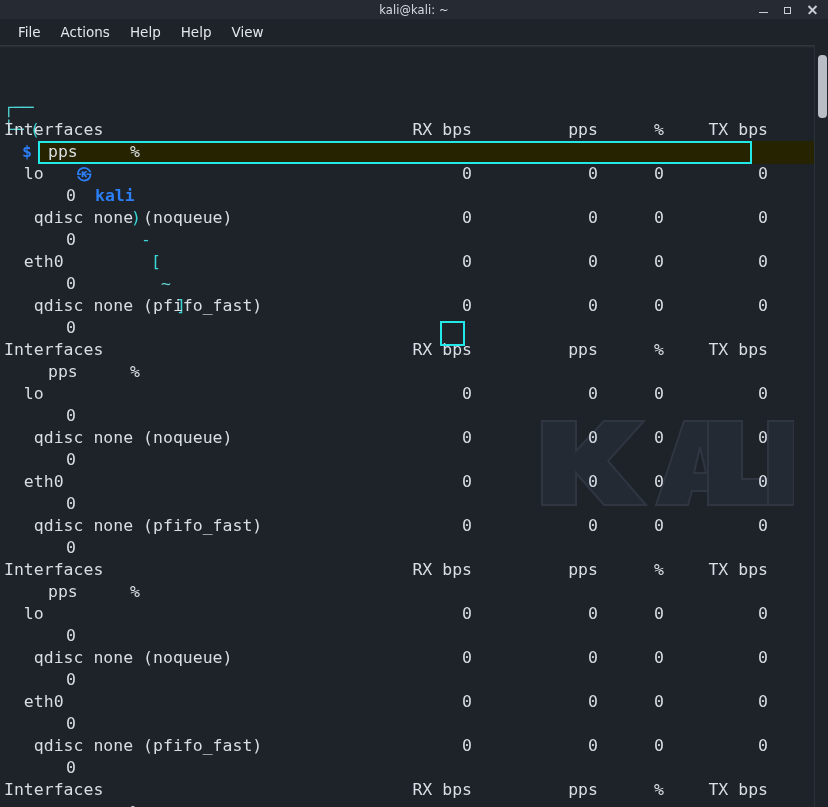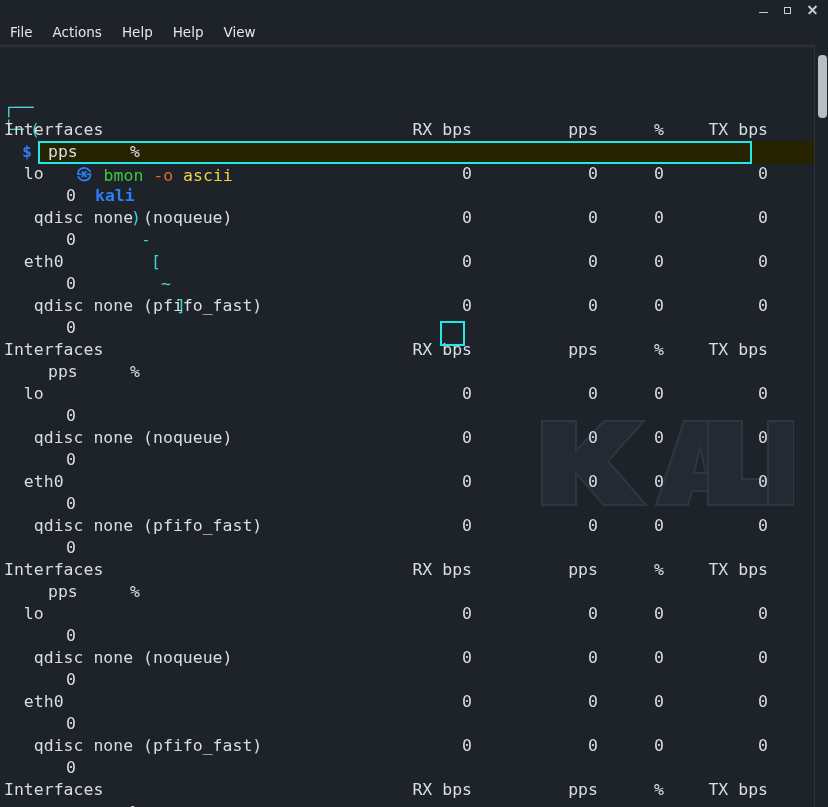--- a/index.html
+++ b/index.html
@@ -73,20 +73,21 @@
   .wc-close::after  { transform: rotate(-45deg); }
 
   
   .menubar {
     position: absolute;
     left: 0; top: 19px;
     width: 828px; height: 26px;
     background: #1e2229;
     display: flex;
     align-items: center;
+    padding-left: 8px;
     box-sizing: border-box;
   }
   .menu-item {
     font-family: "DejaVu Sans", sans-serif;
     font-size: 13.5px;
     color: #e3e7ec;
     padding: 2px 10px;
     cursor: default;
     white-space: pre;
   }
@@ -190,20 +191,23 @@
     width: 814px; height: 3px;
     background: linear-gradient(to bottom, rgba(255,255,255,0.10), rgba(255,255,255,0));
     pointer-events: none;
   }
 </style>
 </head>
 <body>
 
 <div id="app">
 
+  <div class="titlebar">
+    <span class="titlebar-title">kali@kali: ~</span>
+  </div>
   <div class="wincontrols">
     <span class="wc wc-min"></span>
     <span class="wc wc-max"></span>
     <span class="wc wc-close"></span>
   </div>
 
   <div class="menubar">
     <span class="menu-item">File</span>
     <span class="menu-item">Actions</span>
     <span class="menu-item">Help</span>
@@ -238,23 +242,20 @@
       <span class="col ptilde" style="left:161px;">~</span>
       <span class="col pcyan" style="left:176px;">]</span>
     </div>
 
     <div class="term-line" style="top:52px;">
       <span class="col pbox" style="left:4px;">└─</span>
       <span class="col pdollar" style="left:22px;">$</span>
     </div>
     <div class="cmdbox-tail"></div>
     <div class="cmdbox"></div>
-    <div class="cmd-text">
-      <span class="cmd-bin">bmon</span><span> </span><span class="cmd-opt">-o</span><span> </span><span class="cmd-arg">ascii</span>
-    </div>
 
     <div id="bmon-output">
         <div class="term-line" style="top: 74px;"><span class="col" style="left: 4px;">Interfaces</span><span class="col" style="left: auto; right: 356px;">RX bps</span><span class="col" style="left: auto; right: 230px;">pps</span><span class="col" style="left: auto; right: 164px;">%</span><span class="col" style="left: auto; right: 60px;">TX bps</span></div>
         <div class="term-line" style="top: 96px;"><span class="col" style="left: 48px;">pps</span><span class="col" style="left: 130px;">%</span></div>
         <div class="term-line" style="top: 118px;"><span class="col" style="left: 4px;">  lo</span><span class="col" style="left: auto; right: 356px;">0</span><span class="col" style="left: auto; right: 230px;">0</span><span class="col" style="left: auto; right: 164px;">0</span><span class="col" style="left: auto; right: 60px;">0</span></div>
         <div class="term-line" style="top: 140px;"><span class="col" style="left: 66px;">0</span></div>
         <div class="term-line" style="top: 162px;"><span class="col" style="left: 4px;">   qdisc none (noqueue)</span><span class="col" style="left: auto; right: 356px;">0</span><span class="col" style="left: auto; right: 230px;">0</span><span class="col" style="left: auto; right: 164px;">0</span><span class="col" style="left: auto; right: 60px;">0</span></div>
         <div class="term-line" style="top: 184px;"><span class="col" style="left: 66px;">0</span></div>
         <div class="term-line" style="top: 206px;"><span class="col" style="left: 4px;">  eth0</span><span class="col" style="left: auto; right: 356px;">0</span><span class="col" style="left: auto; right: 230px;">0</span><span class="col" style="left: auto; right: 164px;">0</span><span class="col" style="left: auto; right: 60px;">0</span></div>
         <div class="term-line" style="top: 228px;"><span class="col" style="left: 66px;">0</span></div>

